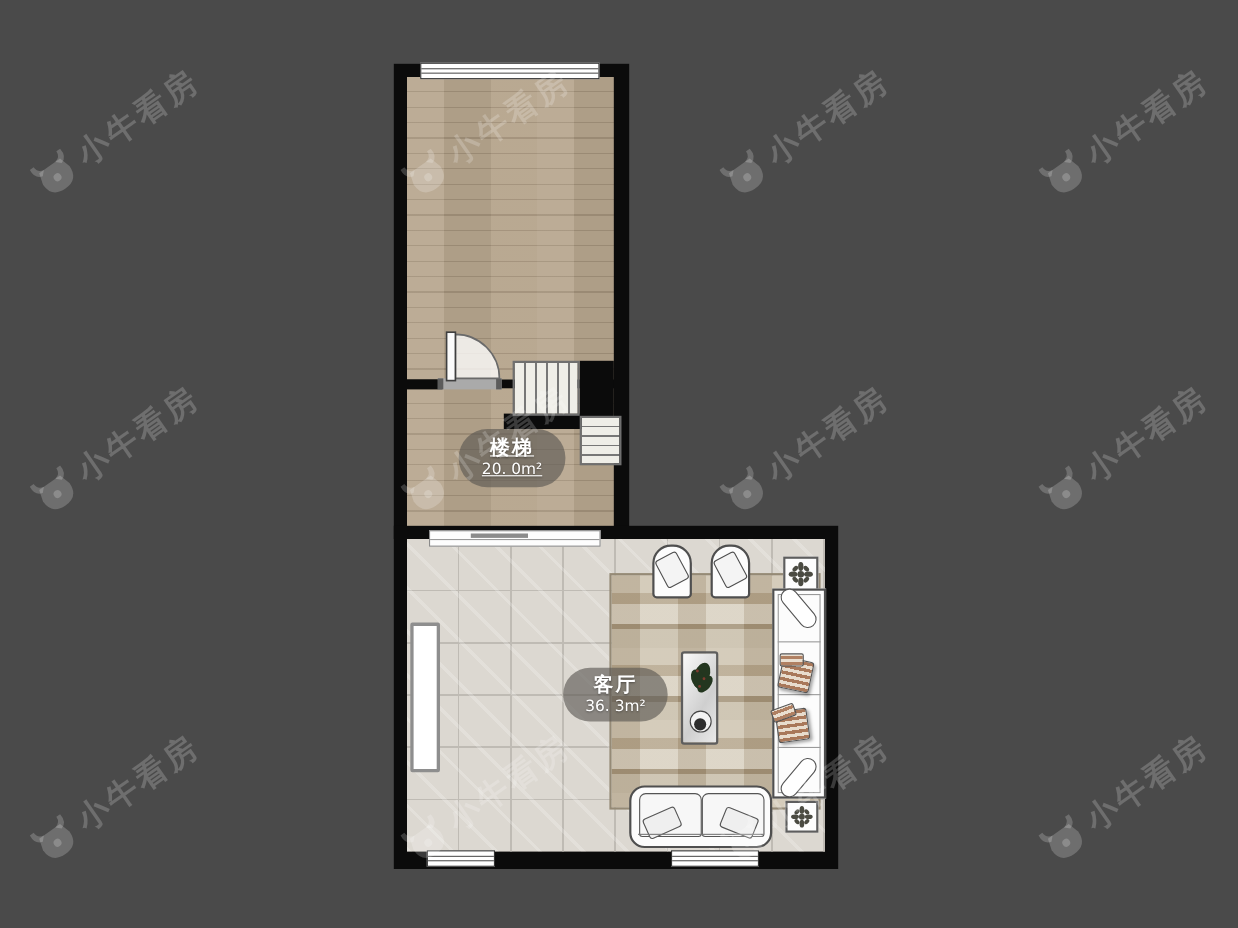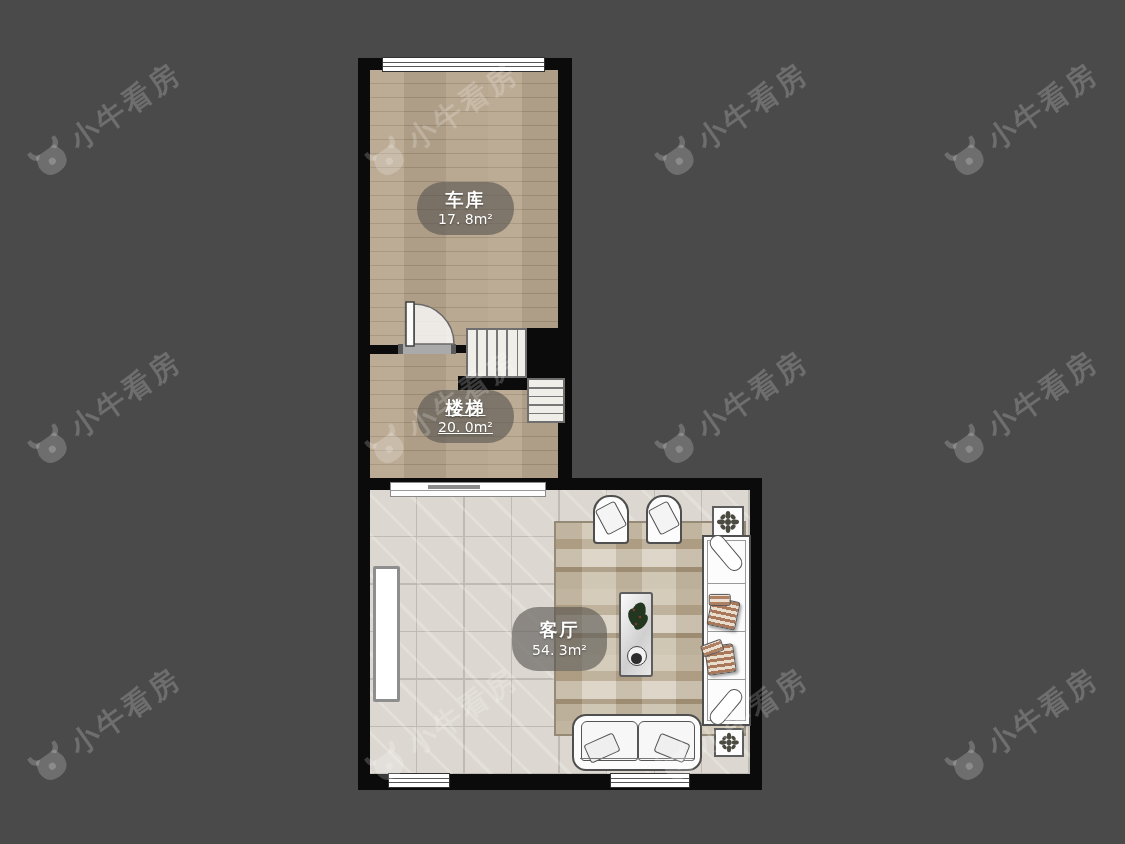--- a/index.html
+++ b/index.html
@@ -202,31 +202,27 @@
         <ellipse cx="7" cy="14" rx="4" ry="2.4"></ellipse>
           <ellipse cx="21" cy="14" rx="4" ry="2.4"></ellipse>
         <ellipse cx="9" cy="9" rx="3" ry="2" transform="rotate(-45 9 9)"></ellipse>
         <ellipse cx="19" cy="9" rx="3" ry="2" transform="rotate(45 19 9)"></ellipse>
         <ellipse cx="9" cy="19" rx="3" ry="2" transform="rotate(45 9 19)"></ellipse>
         <ellipse cx="19" cy="19" rx="3" ry="2" transform="rotate(-45 19 19)"></ellipse>
         </g>
     </svg>
   </div>
 
-  <div class="pill" style="left:417px;top:182px;width:97px;height:53px;">
-    <span class="rname">车库</span>
-    <span class="rarea">17. 8m²</span>
-  </div>
   <div class="pill" style="left:417px;top:390px;width:97px;height:53px;text-decoration:underline;">
     <span class="rname">楼梯</span>
     <span class="rarea">20. 0m²</span>
   </div>
-  <div class="pill" style="left:512px;top:607px;width:95px;height:64px;">
+  <div class="pill" style="left:512px;top:607px;width:95px;height:49px;">
     <span class="rname">客厅</span>
-    <span class="rarea">54. 3m²</span>
+    <span class="rarea">36. 3m²</span>
   </div>
 
   <div id="wm-layer">
     <div class="wm" style="left: 18px; top: 100px;">
       <svg width="42" height="42" viewBox="0 0 40 40">
         <g fill="currentColor">
           <path d="M4 3 Q 3 12 10 14 L 14 10 Q 8 9 8 3 Z"></path>
           <path d="M36 3 Q 37 12 30 14 L 26 10 Q 32 9 32 3 Z"></path>
           <path d="M9 10 h22 l3 10 q0 14 -14 14 q-14 0 -14 -14 Z" fill-rule="evenodd"></path>
           <circle cx="20" cy="22" r="3.4"></circle>

